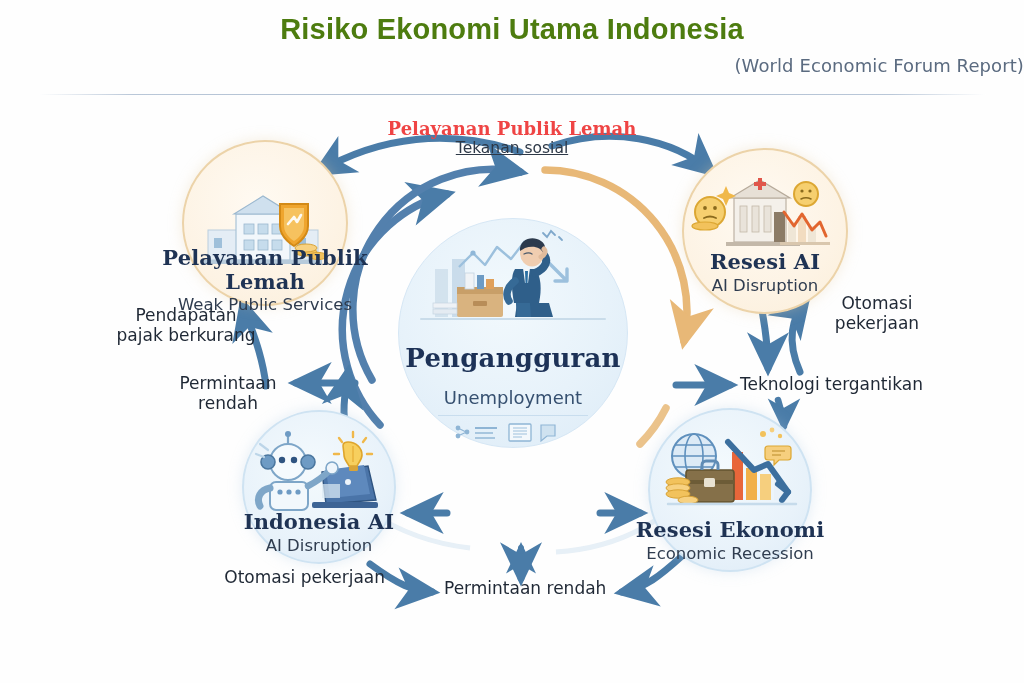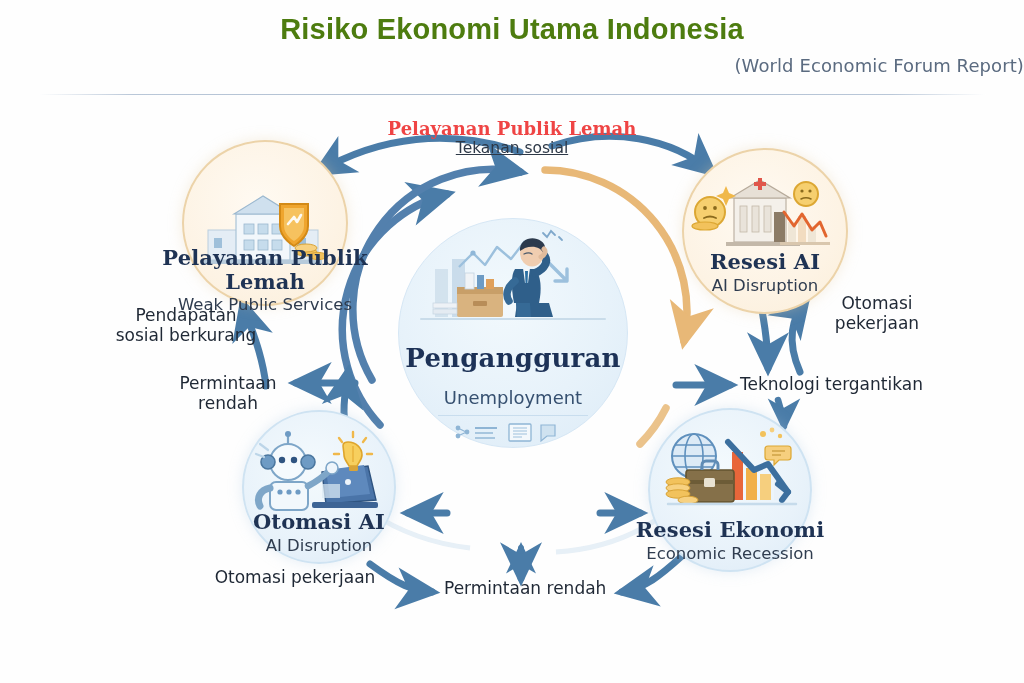--- a/index.html
+++ b/index.html
@@ -440,21 +440,21 @@
 
         <path d="M104 16 C112 16, 118 22, 118 29 C118 34, 114 37, 113 40 L105 40 C104 37, 100 34, 100 29 C100 22, 96 16, 104 16 Z" fill="#f7cf5e" stroke="#dea52c" stroke-width="1.6"></path>
         <rect x="105" y="40" width="9" height="5" rx="1.5" fill="#d9a438"></rect>
         <path d="M109 20 L109 36" stroke="#e8b13a" stroke-width="1.4"></path>
         <path d="M109 6 L109 11 M95 12 L98 16 M122 12 L119 16 M90 28 L95 28 M128 28 L123 28" stroke="#f0b84a" stroke-width="2.4" stroke-linecap="round"></path>
 
         <path d="M16 18 L24 24 M12 28 L20 31" stroke="#bcd5e8" stroke-width="2.2" stroke-linecap="round"></path>
       </svg>
     </div>
     <div class="node-labels" style="top:98px;">
-      <div class="node-title">Otomasi AI</div>
+      <div class="node-title">Indonesia AI</div>
       <div class="node-sub">AI Disruption</div>
     </div>
   </div>
 
   <div class="node node-blue" style="left:648px; top:408px; width:160px; height:160px;">
     <div class="node-art">
       <svg viewBox="0 0 160 96" width="160" height="96">
 
         <circle cx="44" cy="32" r="22" fill="#dceaf6" stroke="#5f90bd" stroke-width="2"></circle>
         <ellipse cx="44" cy="32" rx="9" ry="22" fill="none" stroke="#5f90bd" stroke-width="1.6"></ellipse>
@@ -493,38 +493,38 @@
   </div>
 
   <div class="edge-label" style="left:362px; top:118px; width:300px;">
     <div class="edge-main">Pelayanan Publik Lemah</div>
     <div class="edge-sub">Tekanan sosial</div>
   </div>
 
 
   <div class="edge-label" style="left:96px; top:305px; width:180px;">
     <div class="edge-plain">Pendapatan</div>
-    <div class="edge-plain">sosial berkurang</div>
+    <div class="edge-plain">pajak berkurang</div>
   </div>
 
   <div class="edge-label" style="left:158px; top:373px; width:140px;">
     <div class="edge-plain">Permintaan</div>
     <div class="edge-plain">rendah</div>
   </div>
 
   <div class="edge-label" style="left:812px; top:293px; width:130px;">
     <div class="edge-plain">Otomasi</div>
     <div class="edge-plain">pekerjaan</div>
   </div>
 
   <div class="edge-label" style="left:740px; top:374px; width:200px; text-align:left;">
     <div class="edge-plain">Teknologi tergantikan</div>
   </div>
 
-  <div class="edge-label" style="left:205px; top:567px; width:180px; text-align:center;">
+  <div class="edge-label" style="left:205px; top:567px; width:180px; text-align:right;">
     <div class="edge-plain">Otomasi pekerjaan</div>
   </div>
 
   <div class="edge-label" style="left:444px; top:578px; width:160px;">
     <div class="edge-plain">Permintaan rendah</div>
   </div>
 
 </div>
 
 </body></html>

